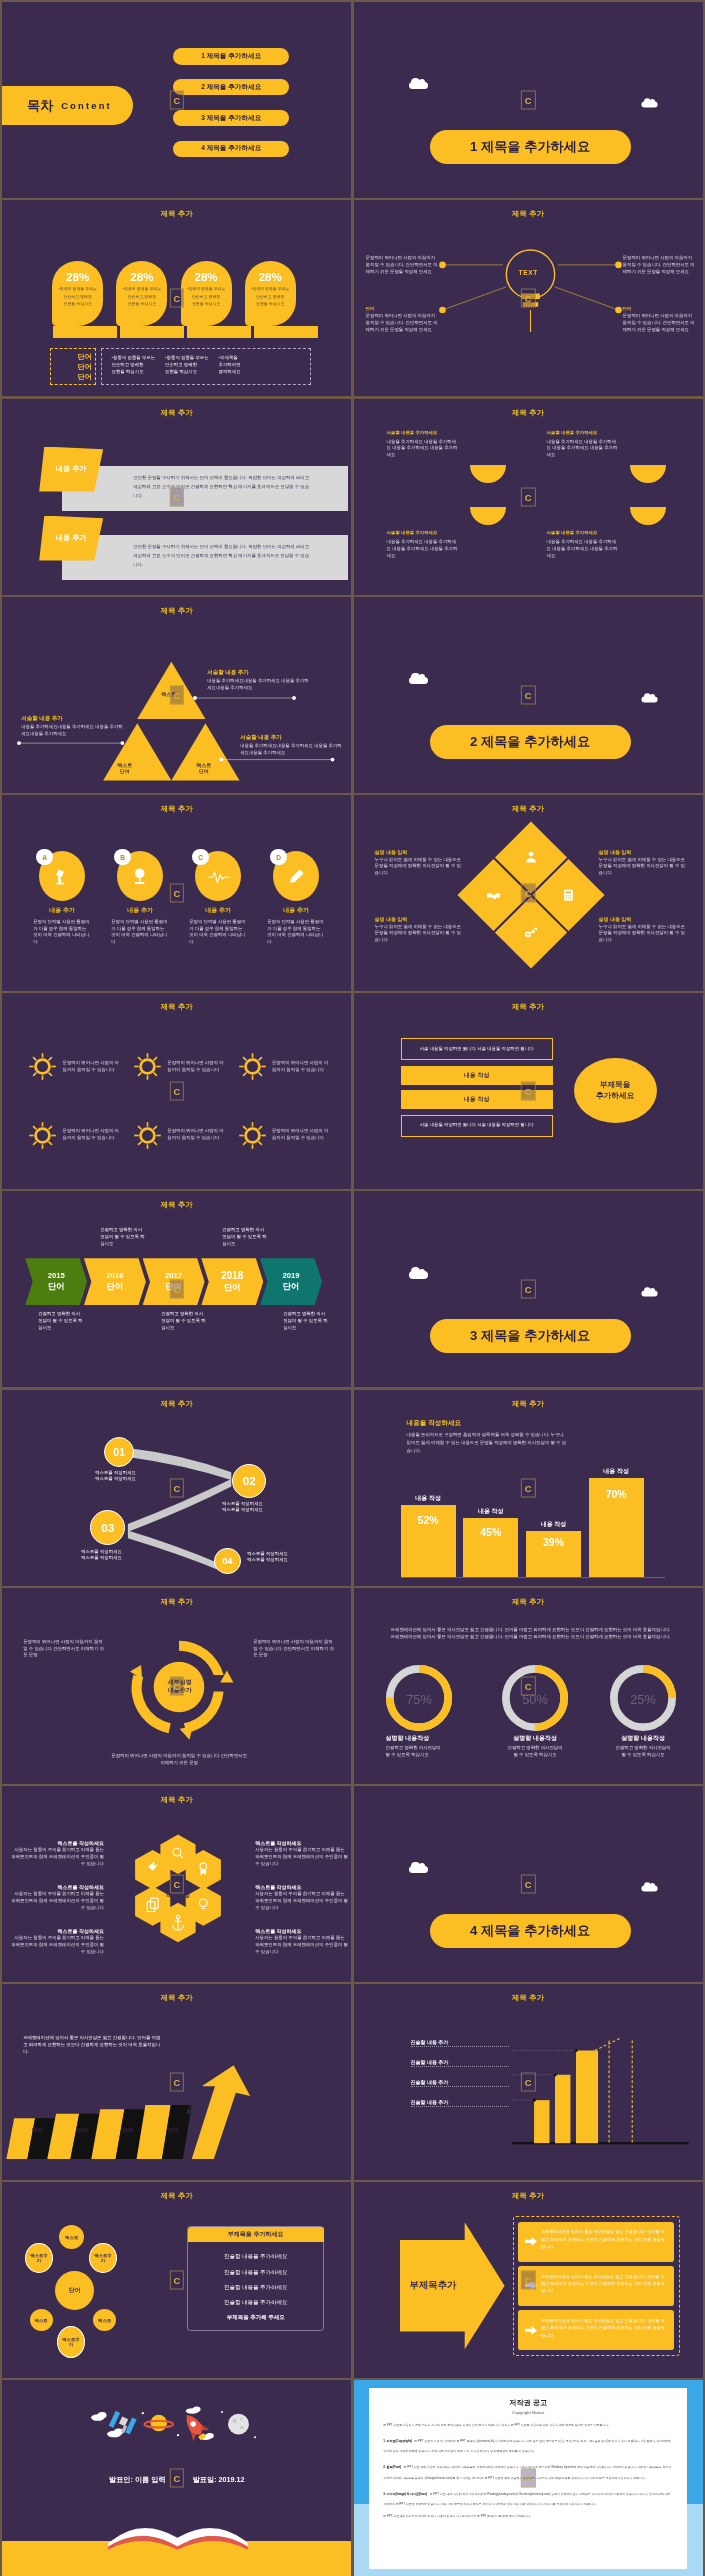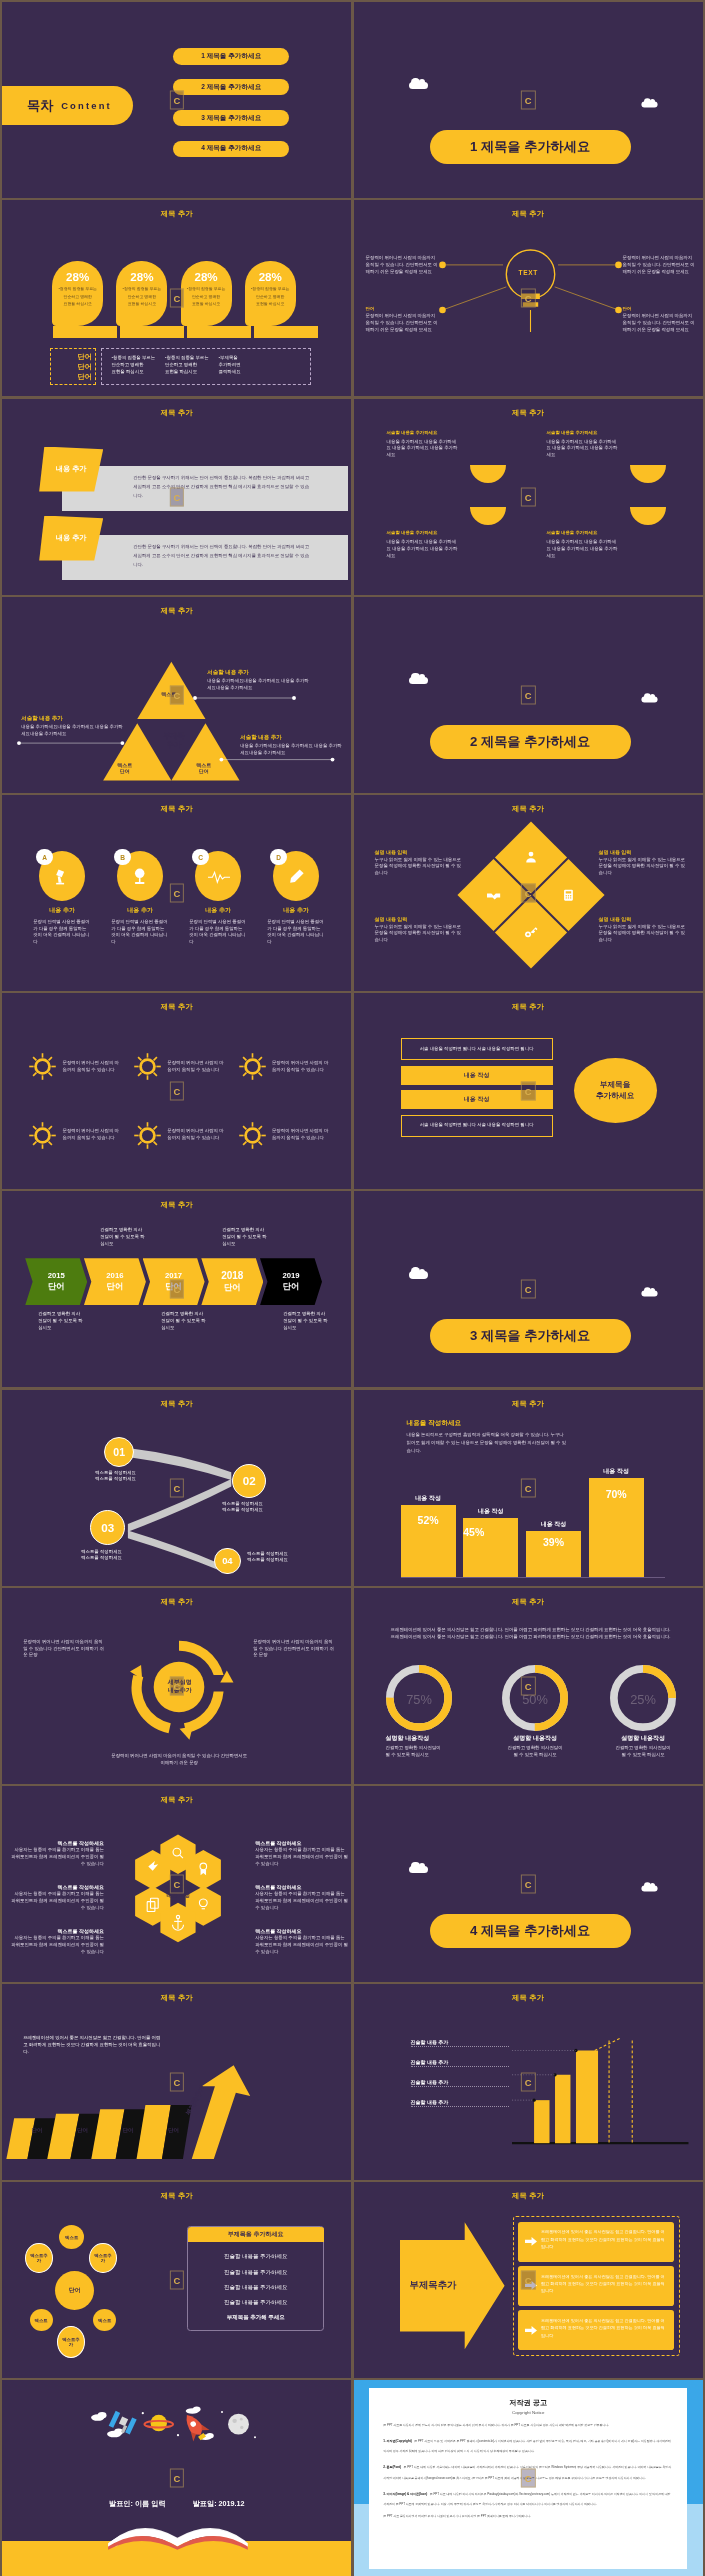--- a/index.html
+++ b/index.html
@@ -501,21 +501,21 @@
         <div style="color:#fff;font-size:8.3px;font-weight:bold;margin-top:1.1px;">단어</div>
       </div>
       <div style="width:62px;height:47px;background:#fbbf24;clip-path:polygon(0 0,88% 0,100% 50%,88% 100%,0 100%,12% 50%);display:flex;flex-direction:column;align-items:center;justify-content:center;margin-right:-3.3px;">
         <div style="color:#fff;font-size:7.7px;font-weight:bold;">2017</div>
         <div style="color:#fff;font-size:8.3px;font-weight:bold;margin-top:1.1px;">단어</div>
       </div>
       <div style="width:62px;height:47px;background:#fbbf24;clip-path:polygon(0 0,88% 0,100% 50%,88% 100%,0 100%,12% 50%);display:flex;flex-direction:column;align-items:center;justify-content:center;margin-right:-3.3px;">
         <div style="color:#fff;font-size:10px;font-weight:bold;">2018</div>
         <div style="color:#fff;font-size:8.3px;font-weight:bold;margin-top:1.1px;">단어</div>
       </div>
-      <div style="width:62px;height:47px;background:#000000;clip-path:polygon(0 0,88% 0,100% 50%,88% 100%,0 100%,12% 50%);display:flex;flex-direction:column;align-items:center;justify-content:center;">
+      <div style="width:62px;height:47px;background:#0f766e;clip-path:polygon(0 0,88% 0,100% 50%,88% 100%,0 100%,12% 50%);display:flex;flex-direction:column;align-items:center;justify-content:center;">
         <div style="color:#fff;font-size:7.7px;font-weight:bold;">2019</div>
         <div style="color:#fff;font-size:8.3px;font-weight:bold;margin-top:1.1px;">단어</div>
       </div>
     </div>
     <div style="position:absolute;left:36px;top:120px;width:46px;" class="ko kow">간결하고 명확한 의사전달이 될 수 있도록 하십시오</div>
     <div style="position:absolute;left:159px;top:120px;width:46px;" class="ko kow">간결하고 명확한 의사전달이 될 수 있도록 하십시오</div>
     <div style="position:absolute;left:281px;top:120px;width:46px;" class="ko kow">간결하고 명확한 의사전달이 될 수 있도록 하십시오</div>
     <div class="wm">C</div>
   </div>
 
@@ -562,21 +562,21 @@
       <div class="yel" style="font-size:6.6px;font-weight:bold;">내용을 작성하세요</div>
       <div class="ko" style="margin-top:3.3px;line-height:1.85;">내용을 논리적으로 구성하면 흡입력과 설득력을 더욱 강화할 수 있습니다. 누구나 읽어도 쉽게 이해할 수 있는 내용으로 문장을 작성해야 명확한 의사전달이 될 수 있습니다.</div>
     </div>
     <div style="position:absolute;left:47px;bottom:7.7px;width:264px;height:138px;display:flex;align-items:flex-end;gap:7.7px;border-bottom:0.6px solid #6b5a80;">
       <div style="width:55px;height:72px;background:#fbbf24;position:relative;">
         <div style="position:absolute;top:-11px;width:100%;text-align:center;color:#fff;font-size:6px;font-weight:bold;">내용 작성</div>
         <div style="position:absolute;top:8.8px;width:100%;text-align:center;color:#fff;font-size:10.5px;font-weight:bold;">52%</div>
       </div>
       <div style="width:55px;height:59px;background:#fbbf24;position:relative;">
         <div style="position:absolute;top:-11px;width:100%;text-align:center;color:#fff;font-size:6px;font-weight:bold;">내용 작성</div>
-        <div style="position:absolute;top:7.7px;width:100%;text-align:left;color:#fff;font-size:10.5px;font-weight:bold;">45%</div>
+        <div style="position:absolute;top:7.7px;width:100%;text-align:center;color:#fff;font-size:10.5px;font-weight:bold;">45%</div>
       </div>
       <div style="width:55px;height:46px;background:#fbbf24;position:relative;">
         <div style="position:absolute;top:-11px;width:100%;text-align:center;color:#fff;font-size:6px;font-weight:bold;">내용 작성</div>
         <div style="position:absolute;top:5.5px;width:100%;text-align:center;color:#fff;font-size:10.5px;font-weight:bold;">39%</div>
       </div>
       <div style="width:55px;height:99px;background:#fbbf24;position:relative;">
         <div style="position:absolute;top:-11px;width:100%;text-align:center;color:#fff;font-size:6px;font-weight:bold;">내용 작성</div>
         <div style="position:absolute;top:10px;width:100%;text-align:center;color:#fff;font-size:10.5px;font-weight:bold;">70%</div>
       </div>
     </div>
@@ -851,21 +851,21 @@
           <circle cx="276" cy="44" r="3" fill="#c9c9c9"></circle>
           <circle cx="275" cy="29" r="2.5" fill="#c9c9c9"></circle>
       </g>
       <g fill="#fff">
           <circle cx="96" cy="18" r="2"></circle>
           <circle cx="160" cy="58" r="2"></circle>
           <circle cx="240" cy="16" r="1.8"></circle>
           <circle cx="300" cy="62" r="1.8"></circle>
         </g>
     </svg>
-    <div style="position:absolute;left:0;right:0;top:95px;text-align:center;color:#fff;font-size:7.2px;font-weight:bold;margin-top:24px;">
+    <div style="position:absolute;left:0;right:0;top:95px;text-align:center;color:#fff;font-size:7.2px;font-weight:bold;">
       <span>발표인: 이름 입력</span>
       <span style="display:inline-block;width:23px;"></span>
       <span>발표일: 2019.12</span>
     </div>
     <div style="position:absolute;left:0;right:0;bottom:0;height:35px;background:#fbbf24;"></div>
     <svg width="143" height="44" style="position:absolute;left:105px;bottom:24px;" viewBox="0 0 260 80">
       <path d="M8 60 q54 -44 120 -6 q66 -38 124 6 l-8 10 q-58 -36 -116 -2 q-58 -34 -112 2z" fill="#f4f4f4"></path>
       <path d="M2 64 q60 -46 126 -8 q66 -38 128 8 l0 8 q-62 -40 -128 -2 q-66 -38 -126 2z" fill="#fff"></path>
       <path d="M2 70 q62 -38 126 0 q66 -38 128 0 l0 6 q-62 -32 -128 0 q-66 -32 -126 0z" fill="#e05a4c"></path>
     </svg>

